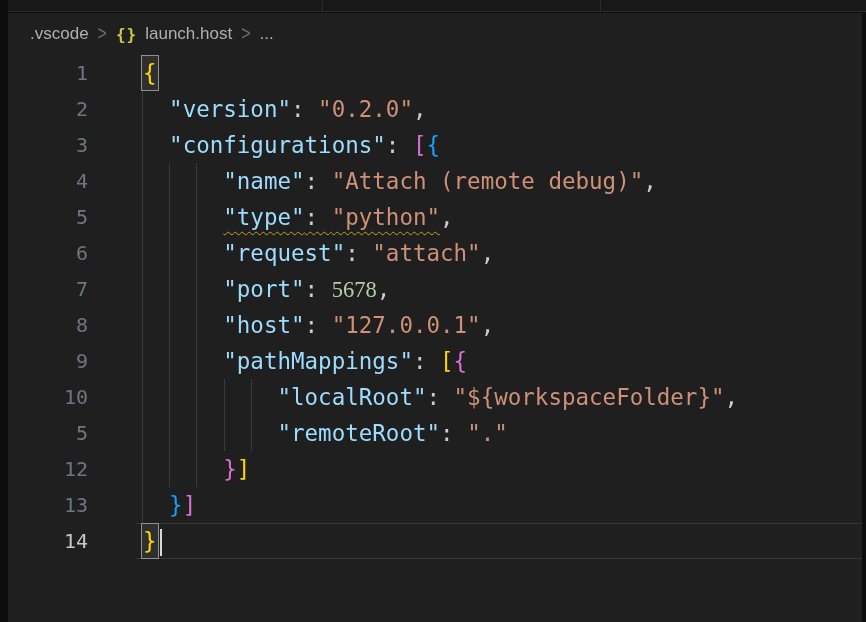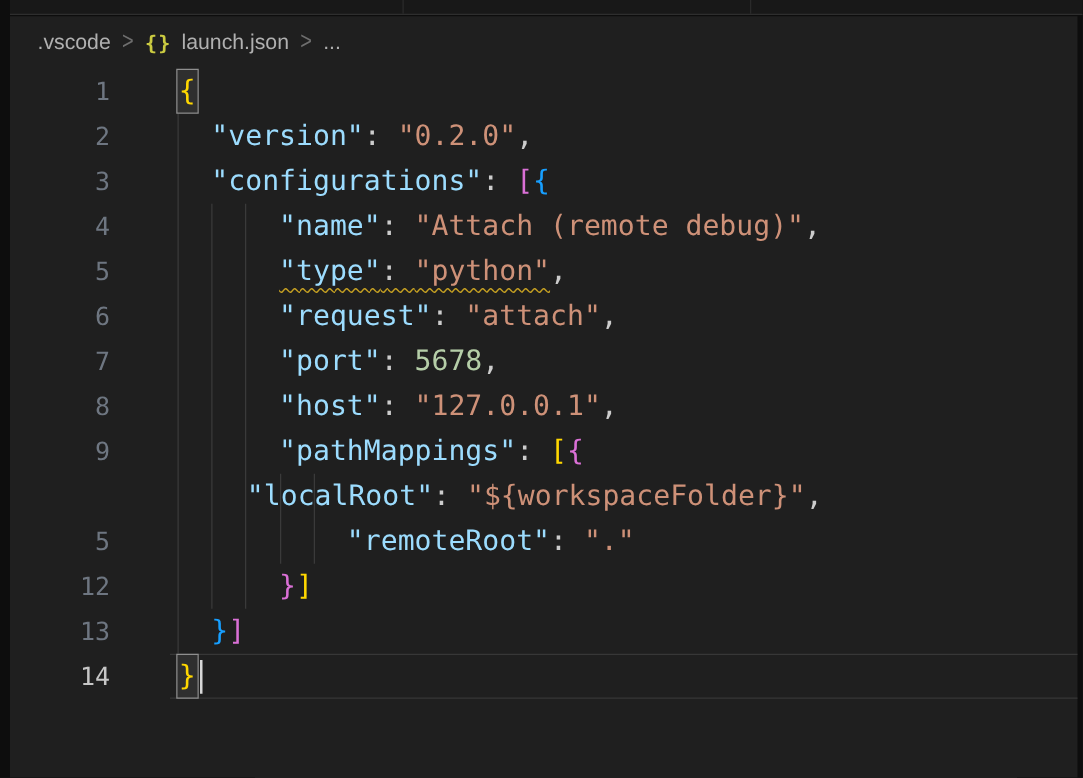--- a/index.html
+++ b/index.html
@@ -23,21 +23,21 @@
 
   
   .lines{position:absolute;left:0;top:42px;width:100%;}
   .line{display:flex;height:36px;line-height:36px;position:relative;}
   .gutter{flex:none;width:80px;text-align:right;font-family:"DejaVu Sans Mono",monospace;font-size:20px;color:var(--lineno);}
   .gutter.active{color:var(--lineno_active);}
   .code{flex:1;padding-left:54px;font-family:"DejaVu Sans Mono",monospace;font-size:22.5px;white-space:pre;}
 
   .key{color:var(--key);}
   .str{color:var(--str);}
-  .num{color:var(--num);}
+  .num{color:var(--num);font-family:Liberation Serif, serif;}
   .pn{color:var(--pn);}
   .b1{color:var(--b1);}
   .b2{color:var(--b2);}
   .b3{color:var(--b3);}
   .ws{color:var(--pn);}
 
   .sq{text-decoration-line:underline;text-decoration-style:wavy;text-decoration-color:var(--squiggle);text-decoration-thickness:1.2px;text-underline-offset:6px;}
 
   .match{outline:1px solid var(--match_border);background:rgba(90,90,90,0.28);padding:4px 1px;}
 
@@ -60,21 +60,21 @@
 <div class="tabstrip">
   <div class="tab-sep s1"></div>
   <div class="tab-sep s2"></div>
 </div>
 
 <div class="editor">
   <div class="breadcrumb">
     <span class="bc-item">.vscode</span>
     <span class="bc-sep">&gt;</span>
     <span class="bc-icon">{}</span>
-    <span class="bc-item">launch.json</span>
+    <span class="bc-item">launch.host</span>
     <span class="bc-sep">&gt;</span>
     <span class="bc-item">...</span>
   </div>
 
   <div class="guide g0"></div>
   <div class="guide g1"></div>
   <div class="guide g2"></div>
   <div class="guide g3"></div>
   <div class="guide g4"></div>
 
@@ -111,20 +111,21 @@
       </div>
       <div class="line">
         <div class="gutter">8</div>
         <div class="code"><span class="ws">      </span><span class="key">"host"</span><span class="pn">: </span><span class="str">"127.0.0.1"</span><span class="pn">,</span></div>
       </div>
       <div class="line">
         <div class="gutter">9</div>
         <div class="code"><span class="ws">      </span><span class="key">"pathMappings"</span><span class="pn">: </span><span class="b1">[</span><span class="b2">{</span></div>
       </div>
       <div class="line">
+        <div class="gutter">10</div>
         <div class="code"><span class="ws">          </span><span class="key">"localRoot"</span><span class="pn">: </span><span class="str">"${workspaceFolder}"</span><span class="pn">,</span></div>
       </div>
       <div class="line">
         <div class="gutter">5</div>
         <div class="code"><span class="ws">          </span><span class="key">"remoteRoot"</span><span class="pn">: </span><span class="str">"."</span></div>
       </div>
       <div class="line">
         <div class="gutter">12</div>
         <div class="code"><span class="ws">      </span><span class="b2">}</span><span class="b1">]</span></div>
       </div>

